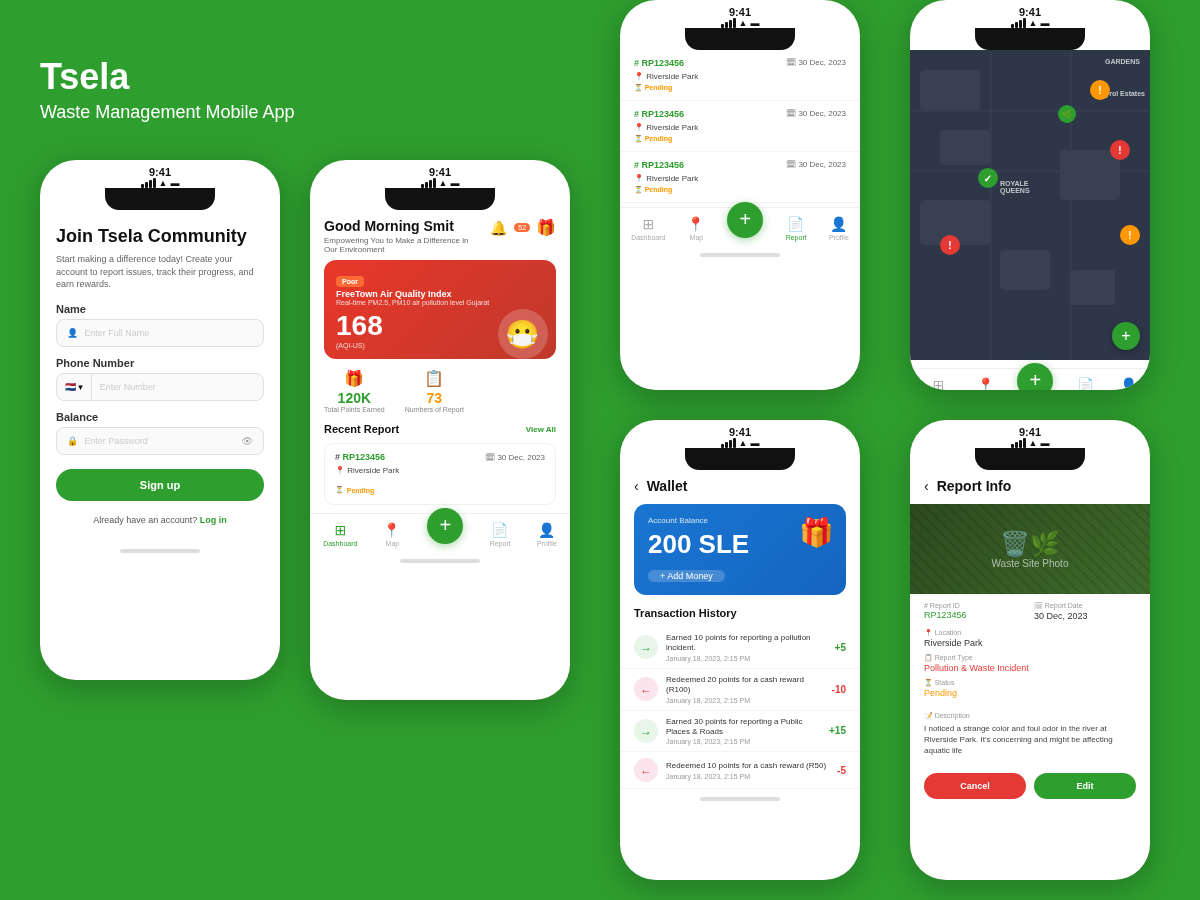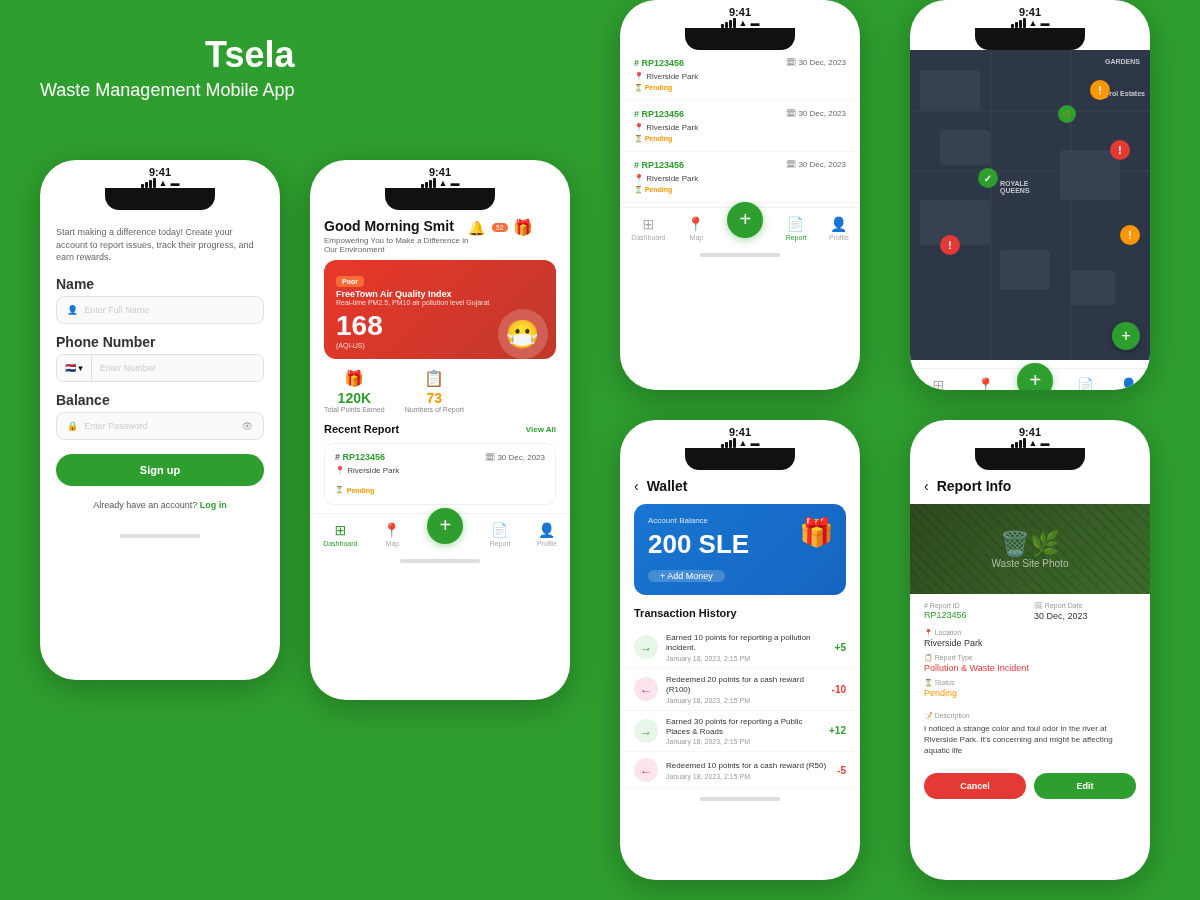--- a/index.html
+++ b/index.html
@@ -8,23 +8,22 @@
       height: 900px;
       background: #2e9e2e;
       font-family: -apple-system, BlinkMacSystemFont, 'Segoe UI', sans-serif;
       overflow: hidden;
       position: relative;
     }
 
     
     .header-area {
       position: absolute;
-      top: 34px;
+      top: 56px;
       left: 40px;
-      text-align: right;
     }
     .app-title {
       color: white;
       font-size: 36px;
       font-weight: 800;
     }
     .app-subtitle {
       color: white;
       font-size: 18px;
       font-weight: 400;
@@ -67,21 +66,21 @@
     
     .phone-signup {
       left: 40px;
       top: 160px;
       width: 240px;
       height: 520px;
     }
     .signup-content { padding: 16px; }
     .signup-title { font-size: 18px; font-weight: 800; color: #111; margin-bottom: 6px; }
     .signup-desc { font-size: 9px; color: #666; line-height: 1.4; margin-bottom: 12px; }
-    .field-label { font-size: 14px; font-weight: 600; color: #333; margin-bottom: 4px; }
+    .field-label { font-size: 11px; font-weight: 600; color: #333; margin-bottom: 4px; }
     .input-field {
       width: 100%;
       border: 1px solid #e0e0e0;
       border-radius: 8px;
       padding: 8px 10px;
       font-size: 9px;
       color: #999;
       display: flex;
       align-items: center;
       gap: 6px;
@@ -154,20 +153,21 @@
     
     .phone-dashboard {
       left: 310px;
       top: 160px;
       width: 260px;
       height: 540px;
     }
     .dashboard-header {
       padding: 8px 14px 6px;
       display: flex;
+      justify-content: space-between;
       align-items: flex-start;
     }
     .greeting-name { font-size: 14px; font-weight: 800; color: #111; }
     .greeting-sub { font-size: 8px; color: #666; margin-top: 2px; }
     .header-icons { display: flex; gap: 6px; align-items: center; }
     .bell-icon { font-size: 14px; color: #333; }
     .gift-badge {
       background: #ff6b35;
       color: white;
       font-size: 7px;
@@ -500,20 +500,21 @@
         <div class="signal-bar" style="height:6px"></div>
         <div class="signal-bar" style="height:8px"></div>
         <div class="signal-bar" style="height:10px"></div>
       </div>
       <span class="wifi-icon">▲</span>
       <span class="battery-icon">▬</span>
     </div>
   </div>
   <div class="phone-notch"></div>
   <div class="signup-content">
+    <div class="signup-title">Join Tsela Community</div>
     <div class="signup-desc">Start making a difference today! Create your account to report issues, track their progress, and earn rewards.</div>
 
     <div class="field-label">Name</div>
     <div class="input-field">
       <span>👤</span>
       <span style="color:#ccc">Enter Full Name</span>
     </div>
 
     <div class="field-label">Phone Number</div>
     <div class="phone-row">
@@ -821,21 +822,21 @@
       <div class="tx-amount tx-minus">-10</div>
     </div>
       <div class="transaction-item">
       <div class="tx-icon tx-icon-green">
         →
       </div>
       <div class="tx-content">
         <div class="tx-desc">Earned 30 points for reporting a Public Places &amp; Roads</div>
         <div class="tx-date">January 18, 2023, 2:15 PM</div>
       </div>
-      <div class="tx-amount tx-plus">+12</div>
+      <div class="tx-amount tx-plus">+15</div>
     </div>
       <div class="transaction-item">
       <div class="tx-icon tx-icon-red">
         ←
       </div>
       <div class="tx-content">
         <div class="tx-desc">Redeemed 10 points for a cash reward (R50)</div>
         <div class="tx-date">January 18, 2023, 2:15 PM</div>
       </div>
       <div class="tx-amount tx-minus">-5</div>

